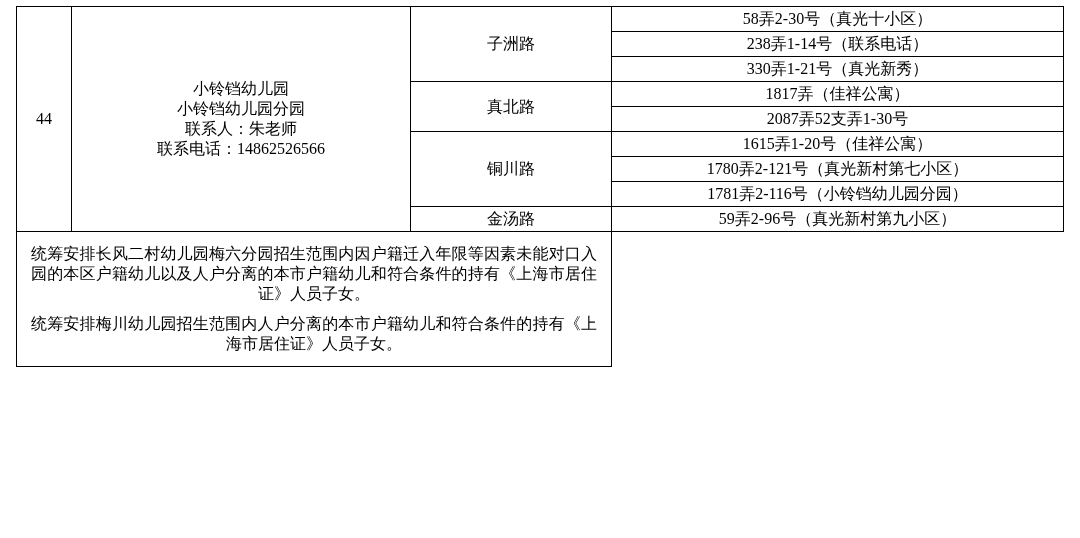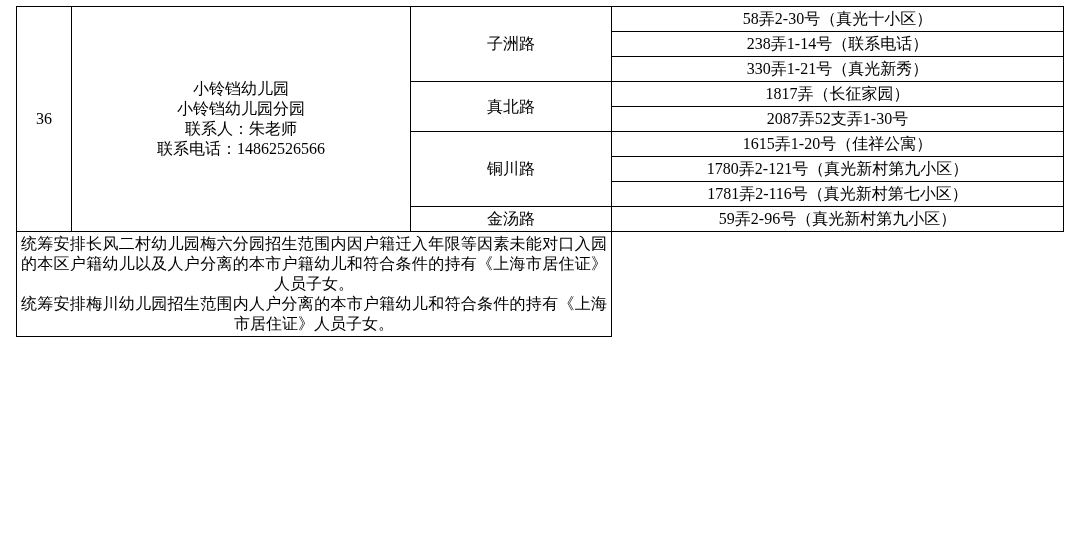--- a/index.html
+++ b/index.html
@@ -52,70 +52,70 @@
   td.addr {
     font-size: 21px;
   }
   td.note {
     text-align: center;
     font-size: 21px;
     line-height: 1.45;
     padding: 4px 10px 6px 10px;
   }
   .note p {
-    margin: 0;
+    margin: 10px;
     text-align: justify;
     text-align-last: center;
     text-justify: inter-ideograph;
   }
   .school-line {
     display: block;
   }
 </style>
 </head>
 <body>
 
 <div class="sheet">
   <table class="kg-table">
     <tbody>
       <tr>
-        <td class="idx" rowspan="9">36</td>
+        <td class="idx" rowspan="9">44</td>
         <td class="school" rowspan="9">
           <span class="school-line">小铃铛幼儿园</span>
           <span class="school-line">小铃铛幼儿园分园</span>
           <span class="school-line">联系人：朱老师</span>
           <span class="school-line">联系电话：14862526566</span>
         </td>
         <td class="road" rowspan="3">子洲路</td>
         <td class="addr">58弄2-30号（真光十小区）</td>
       </tr>
       <tr>
         <td class="addr">238弄1-14号（联系电话）</td>
       </tr>
       <tr>
         <td class="addr">330弄1-21号（真光新秀）</td>
       </tr>
 
       <tr>
         <td class="road" rowspan="2">真北路</td>
-        <td class="addr">1817弄（长征家园）</td>
+        <td class="addr">1817弄（佳祥公寓）</td>
       </tr>
       <tr>
         <td class="addr">2087弄52支弄1-30号</td>
       </tr>
 
       <tr>
         <td class="road" rowspan="3">铜川路</td>
         <td class="addr">1615弄1-20号（佳祥公寓）</td>
       </tr>
       <tr>
-        <td class="addr">1780弄2-121号（真光新村第九小区）</td>
+        <td class="addr">1780弄2-121号（真光新村第七小区）</td>
       </tr>
       <tr>
-        <td class="addr">1781弄2-116号（真光新村第七小区）</td>
+        <td class="addr">1781弄2-116号（小铃铛幼儿园分园）</td>
       </tr>
 
       <tr>
         <td class="road">金汤路</td>
         <td class="addr">59弄2-96号（真光新村第九小区）</td>
       </tr>
 
       <tr>
         <td class="note" colspan="3">
           <div class="note">

